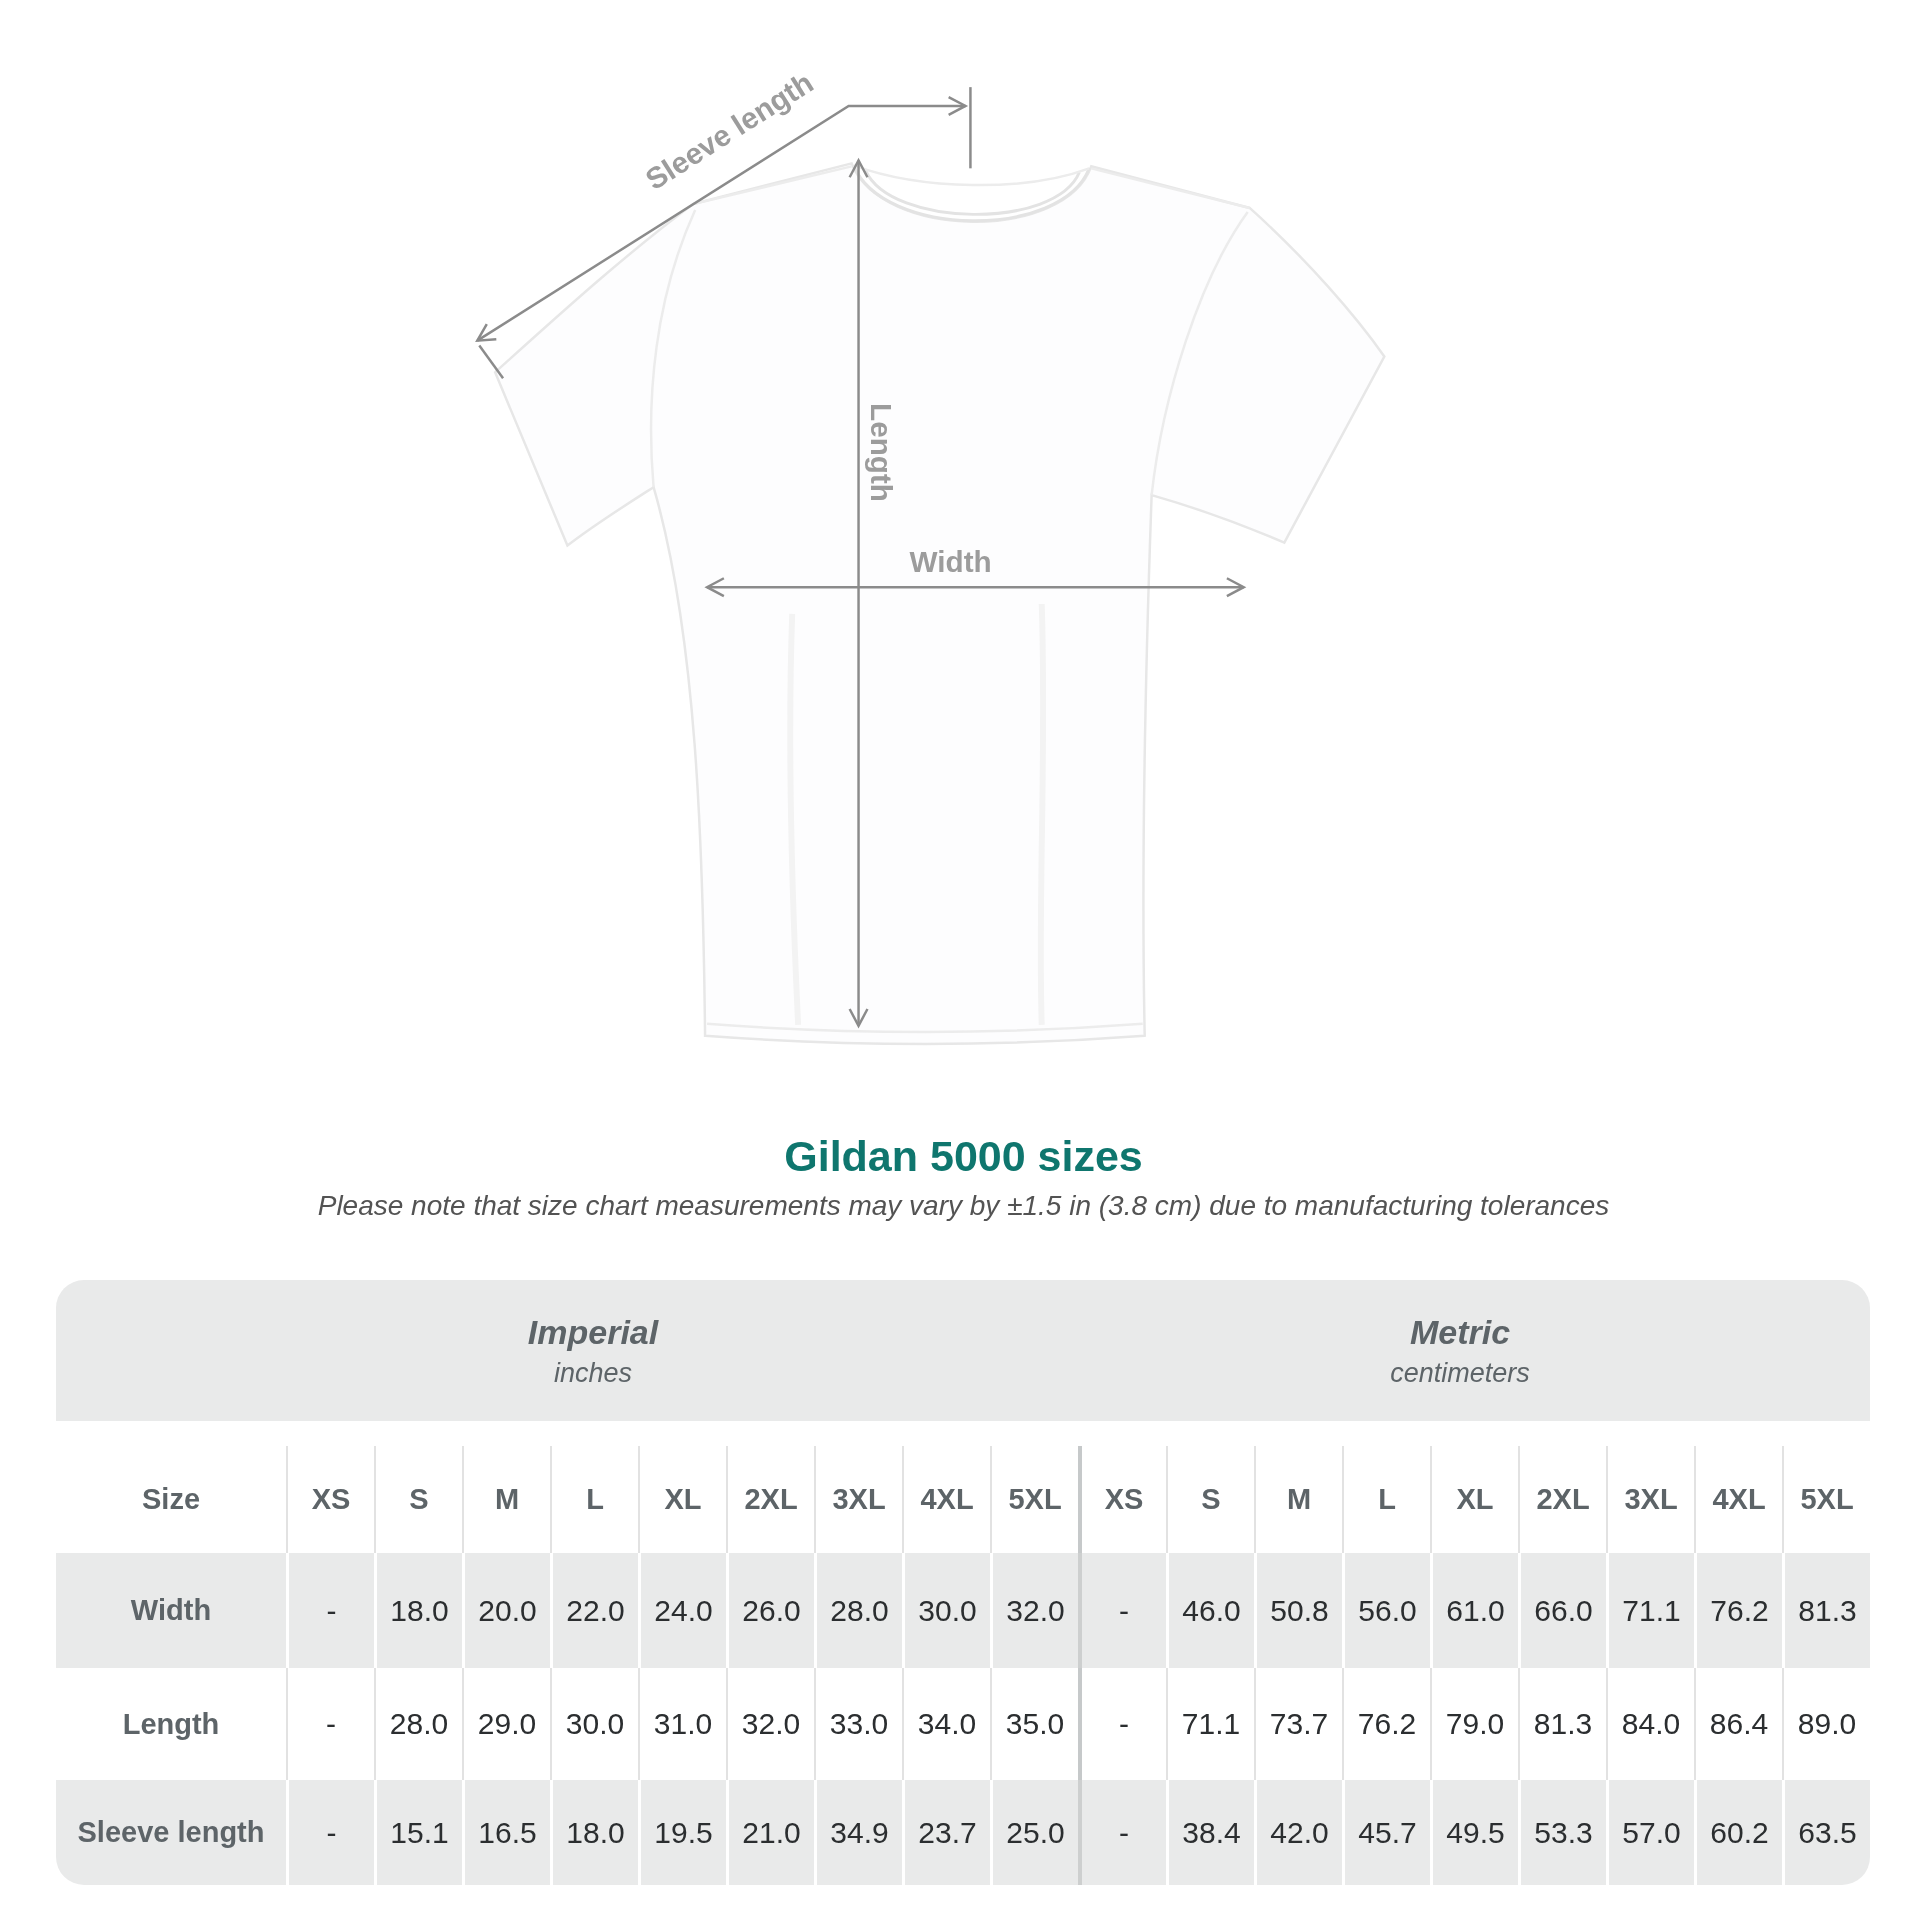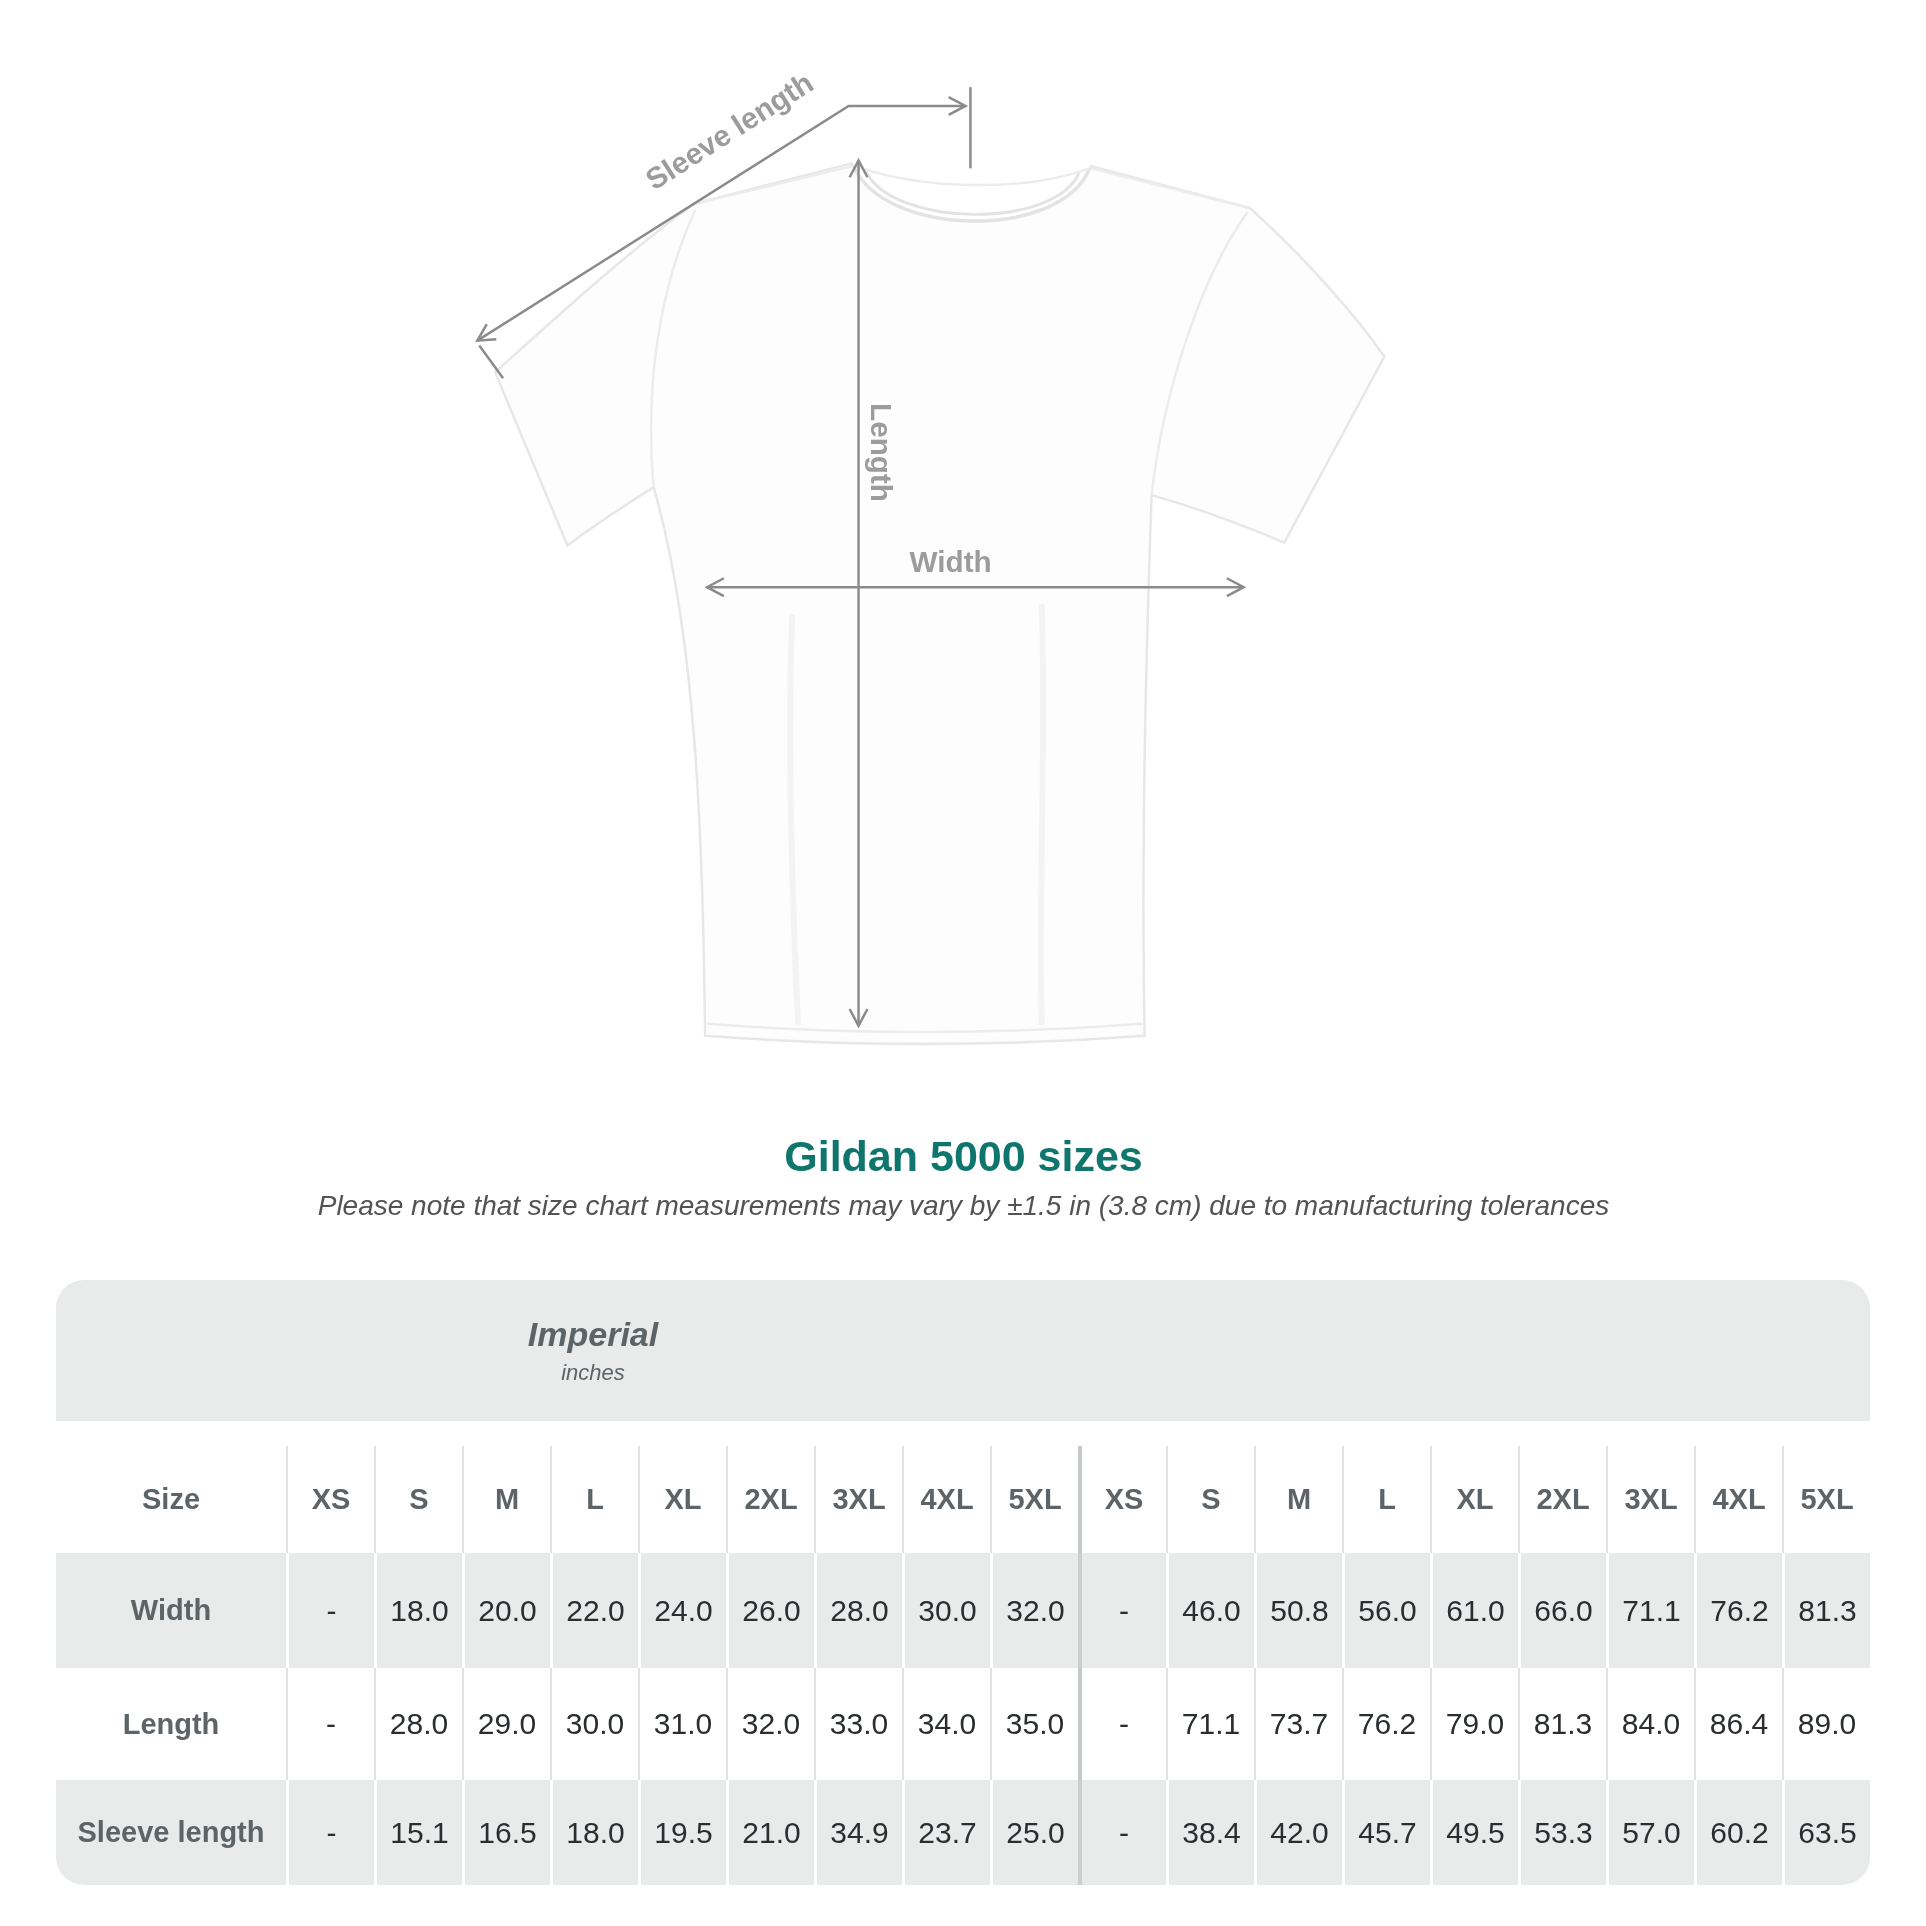--- a/index.html
+++ b/index.html
@@ -23,21 +23,21 @@
 
   
   .size-table{position:absolute;left:56px;top:1280px;width:1814px;}
   .thead{height:141px;background:#e9eaea;border-radius:28px 28px 0 0;
     display:grid;grid-template-columns:1022px 1fr;}
   .unit-group{display:flex;flex-direction:column;align-items:center;justify-content:center;
     gap:11px;color:#5d6468;}
   .unit-group.imperial{transform:translateX(26px);}
   .unit-group.metric{transform:translateX(-14px);}
   .unit-name{font-size:34px;font-weight:bold;font-style:italic;line-height:1;}
-  .unit-sub{font-size:22px;font-style:italic;line-height:1;}
+  .unit-sub{font-size:27px;font-style:italic;line-height:1;}
 
   .tbody{display:grid;grid-template-columns:230px repeat(18,1fr);
     grid-template-rows:107px 115px 112px 105px;margin-top:25px;}
   .cell{display:flex;align-items:center;justify-content:center;}
   .w{background:#ffffff;border-left:2px solid #e2e2e2;}
   .g{background:#e9eaea;border-left:3px solid #ffffff;}
   .c0{border-left:none !important;}
   .mid.w{border-left:4px solid #c6c9ca;}
   .mid.g{border-left:4px solid #cdcfcf;}
   .hdr{font-weight:bold;color:#5d6468;font-size:29px;}
@@ -104,20 +104,24 @@
 
 <div class="page-title">Gildan 5000 sizes</div>
 <div class="page-subtitle">Please note that size chart measurements may vary by ±1.5 in (3.8 cm) due to manufacturing tolerances</div>
 
 <div class="size-table">
 
   <div class="thead">
     <div class="unit-group imperial">
       <div class="unit-name">Imperial</div>
       <div class="unit-sub">inches</div>
+    </div>
+    <div class="unit-group metric">
+      <div class="unit-name">Metric</div>
+      <div class="unit-sub">centimeters</div>
     </div>
   </div>
 
   <div class="tbody">
 
     <div class="cell w c0 hdr">Size</div>
     <div class="cell w hdr">XS</div>
     <div class="cell w hdr">S</div>
     <div class="cell w hdr">M</div>
     <div class="cell w hdr">L</div>

